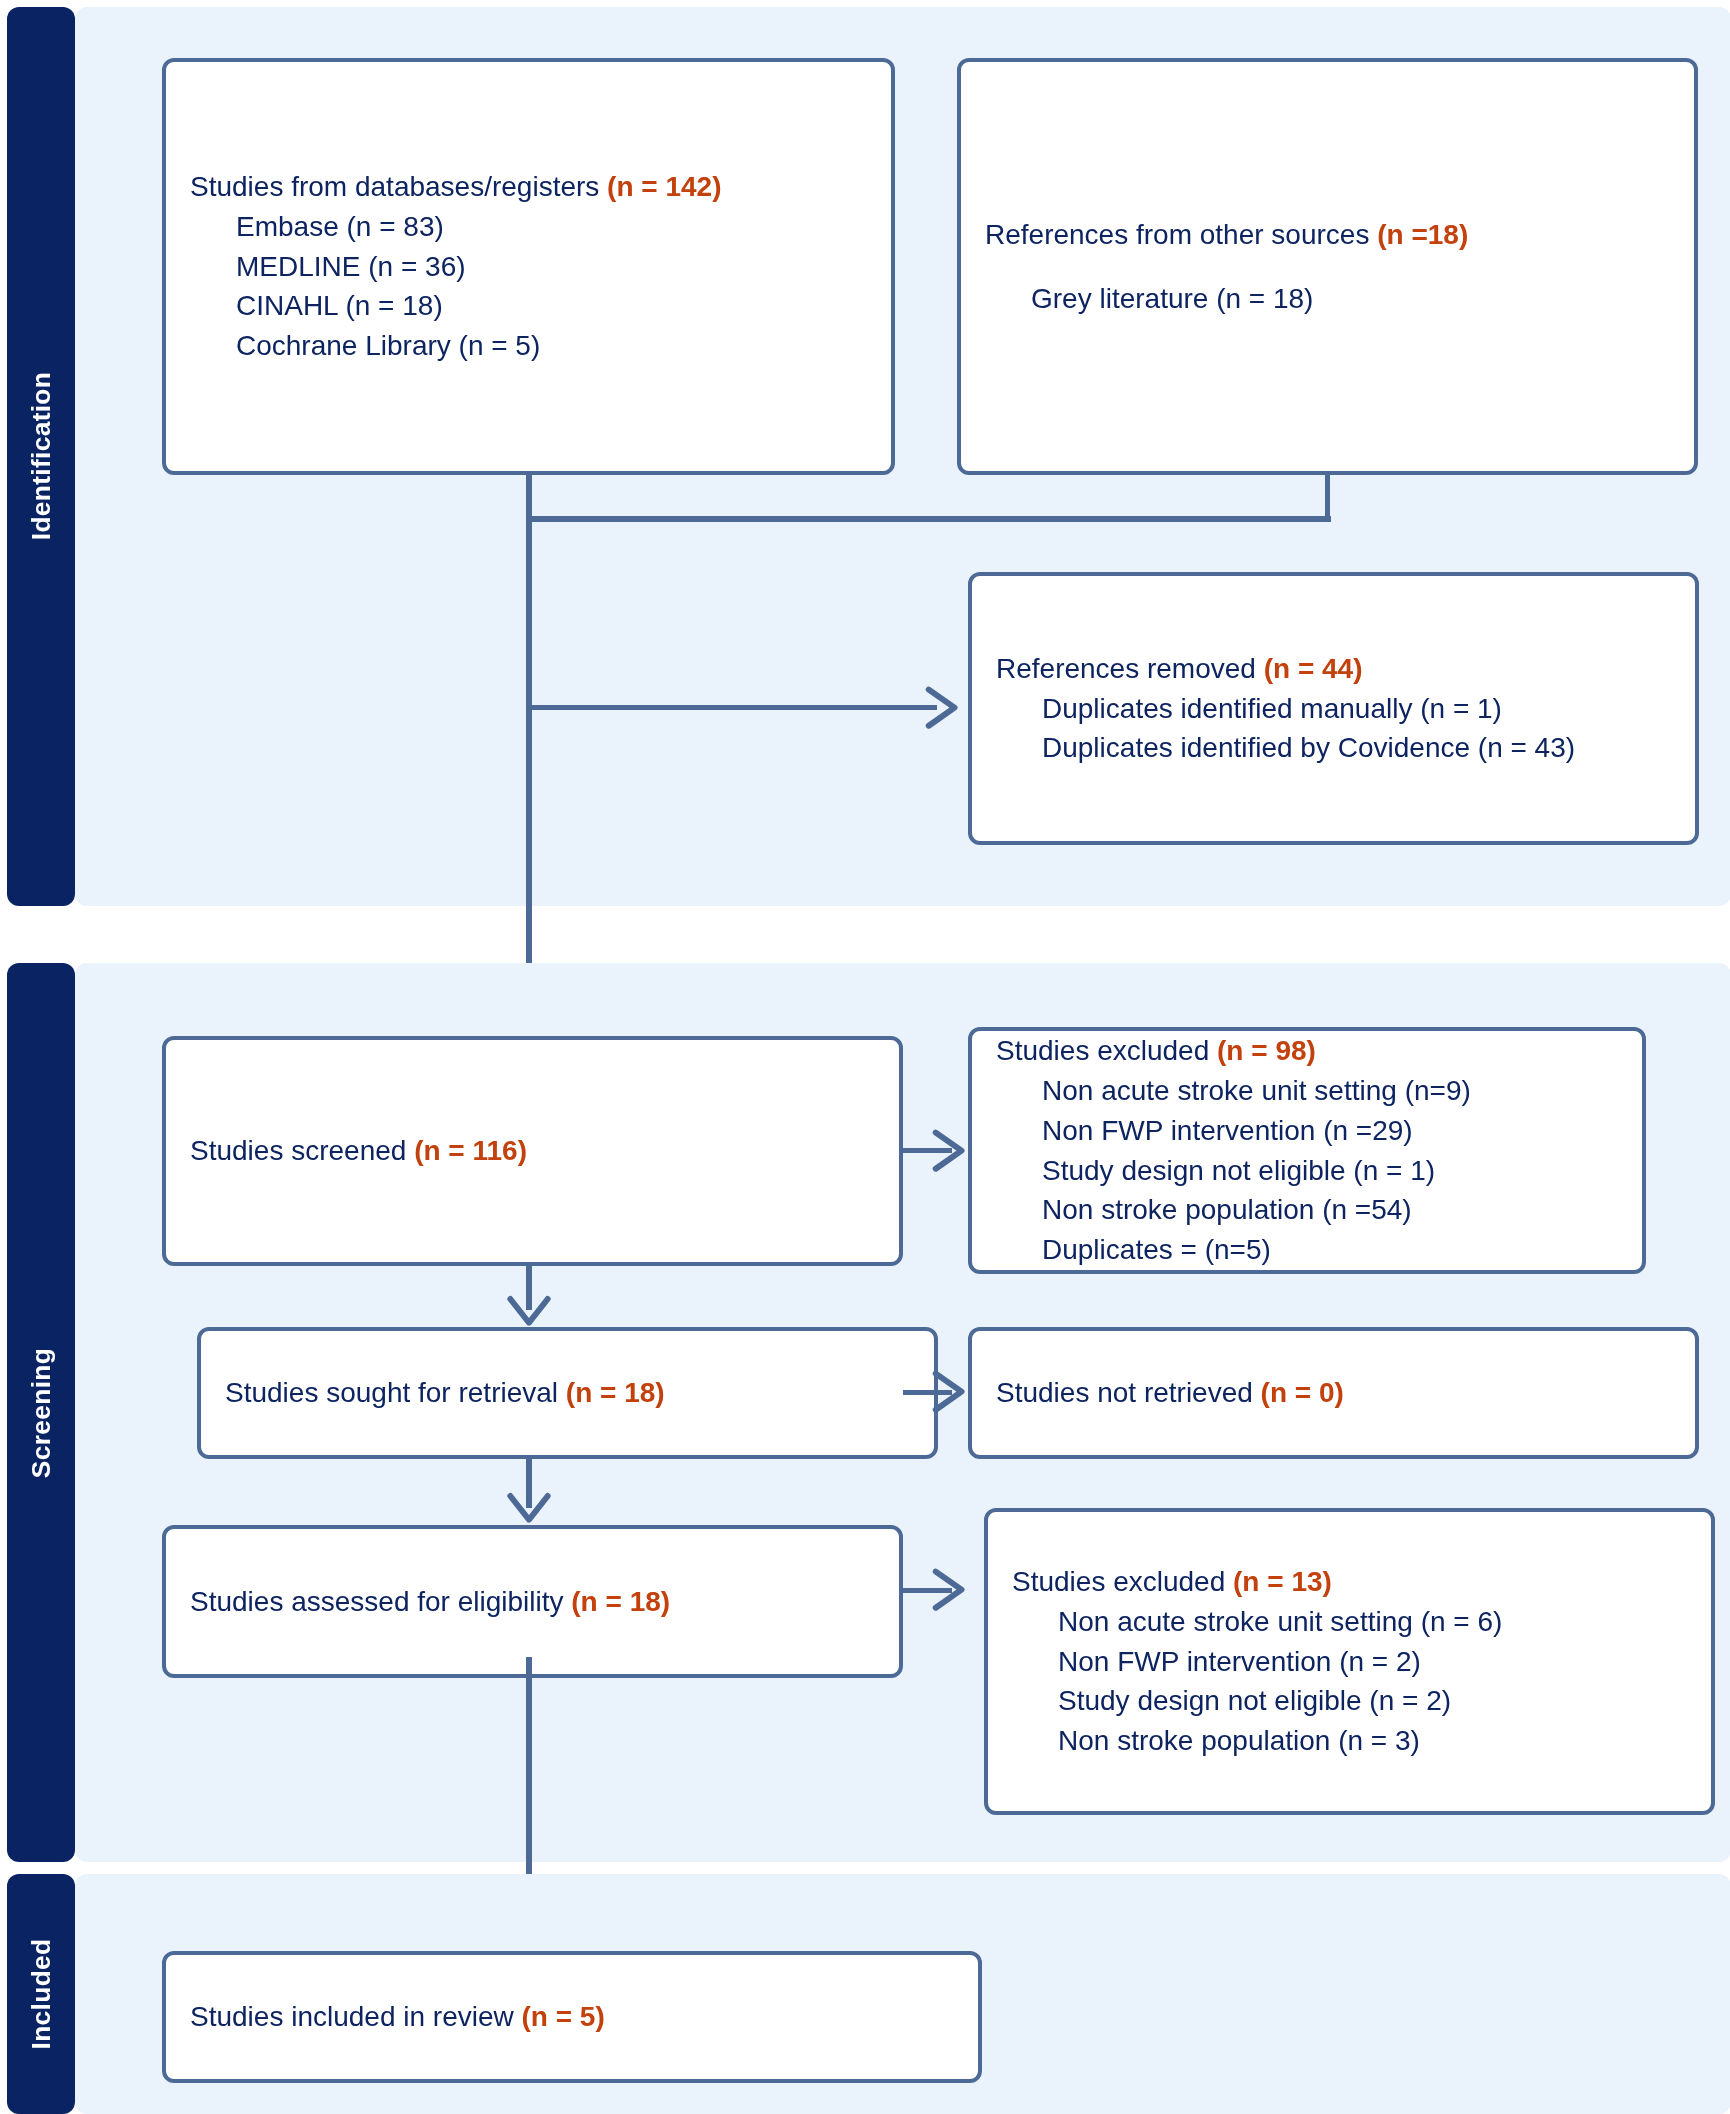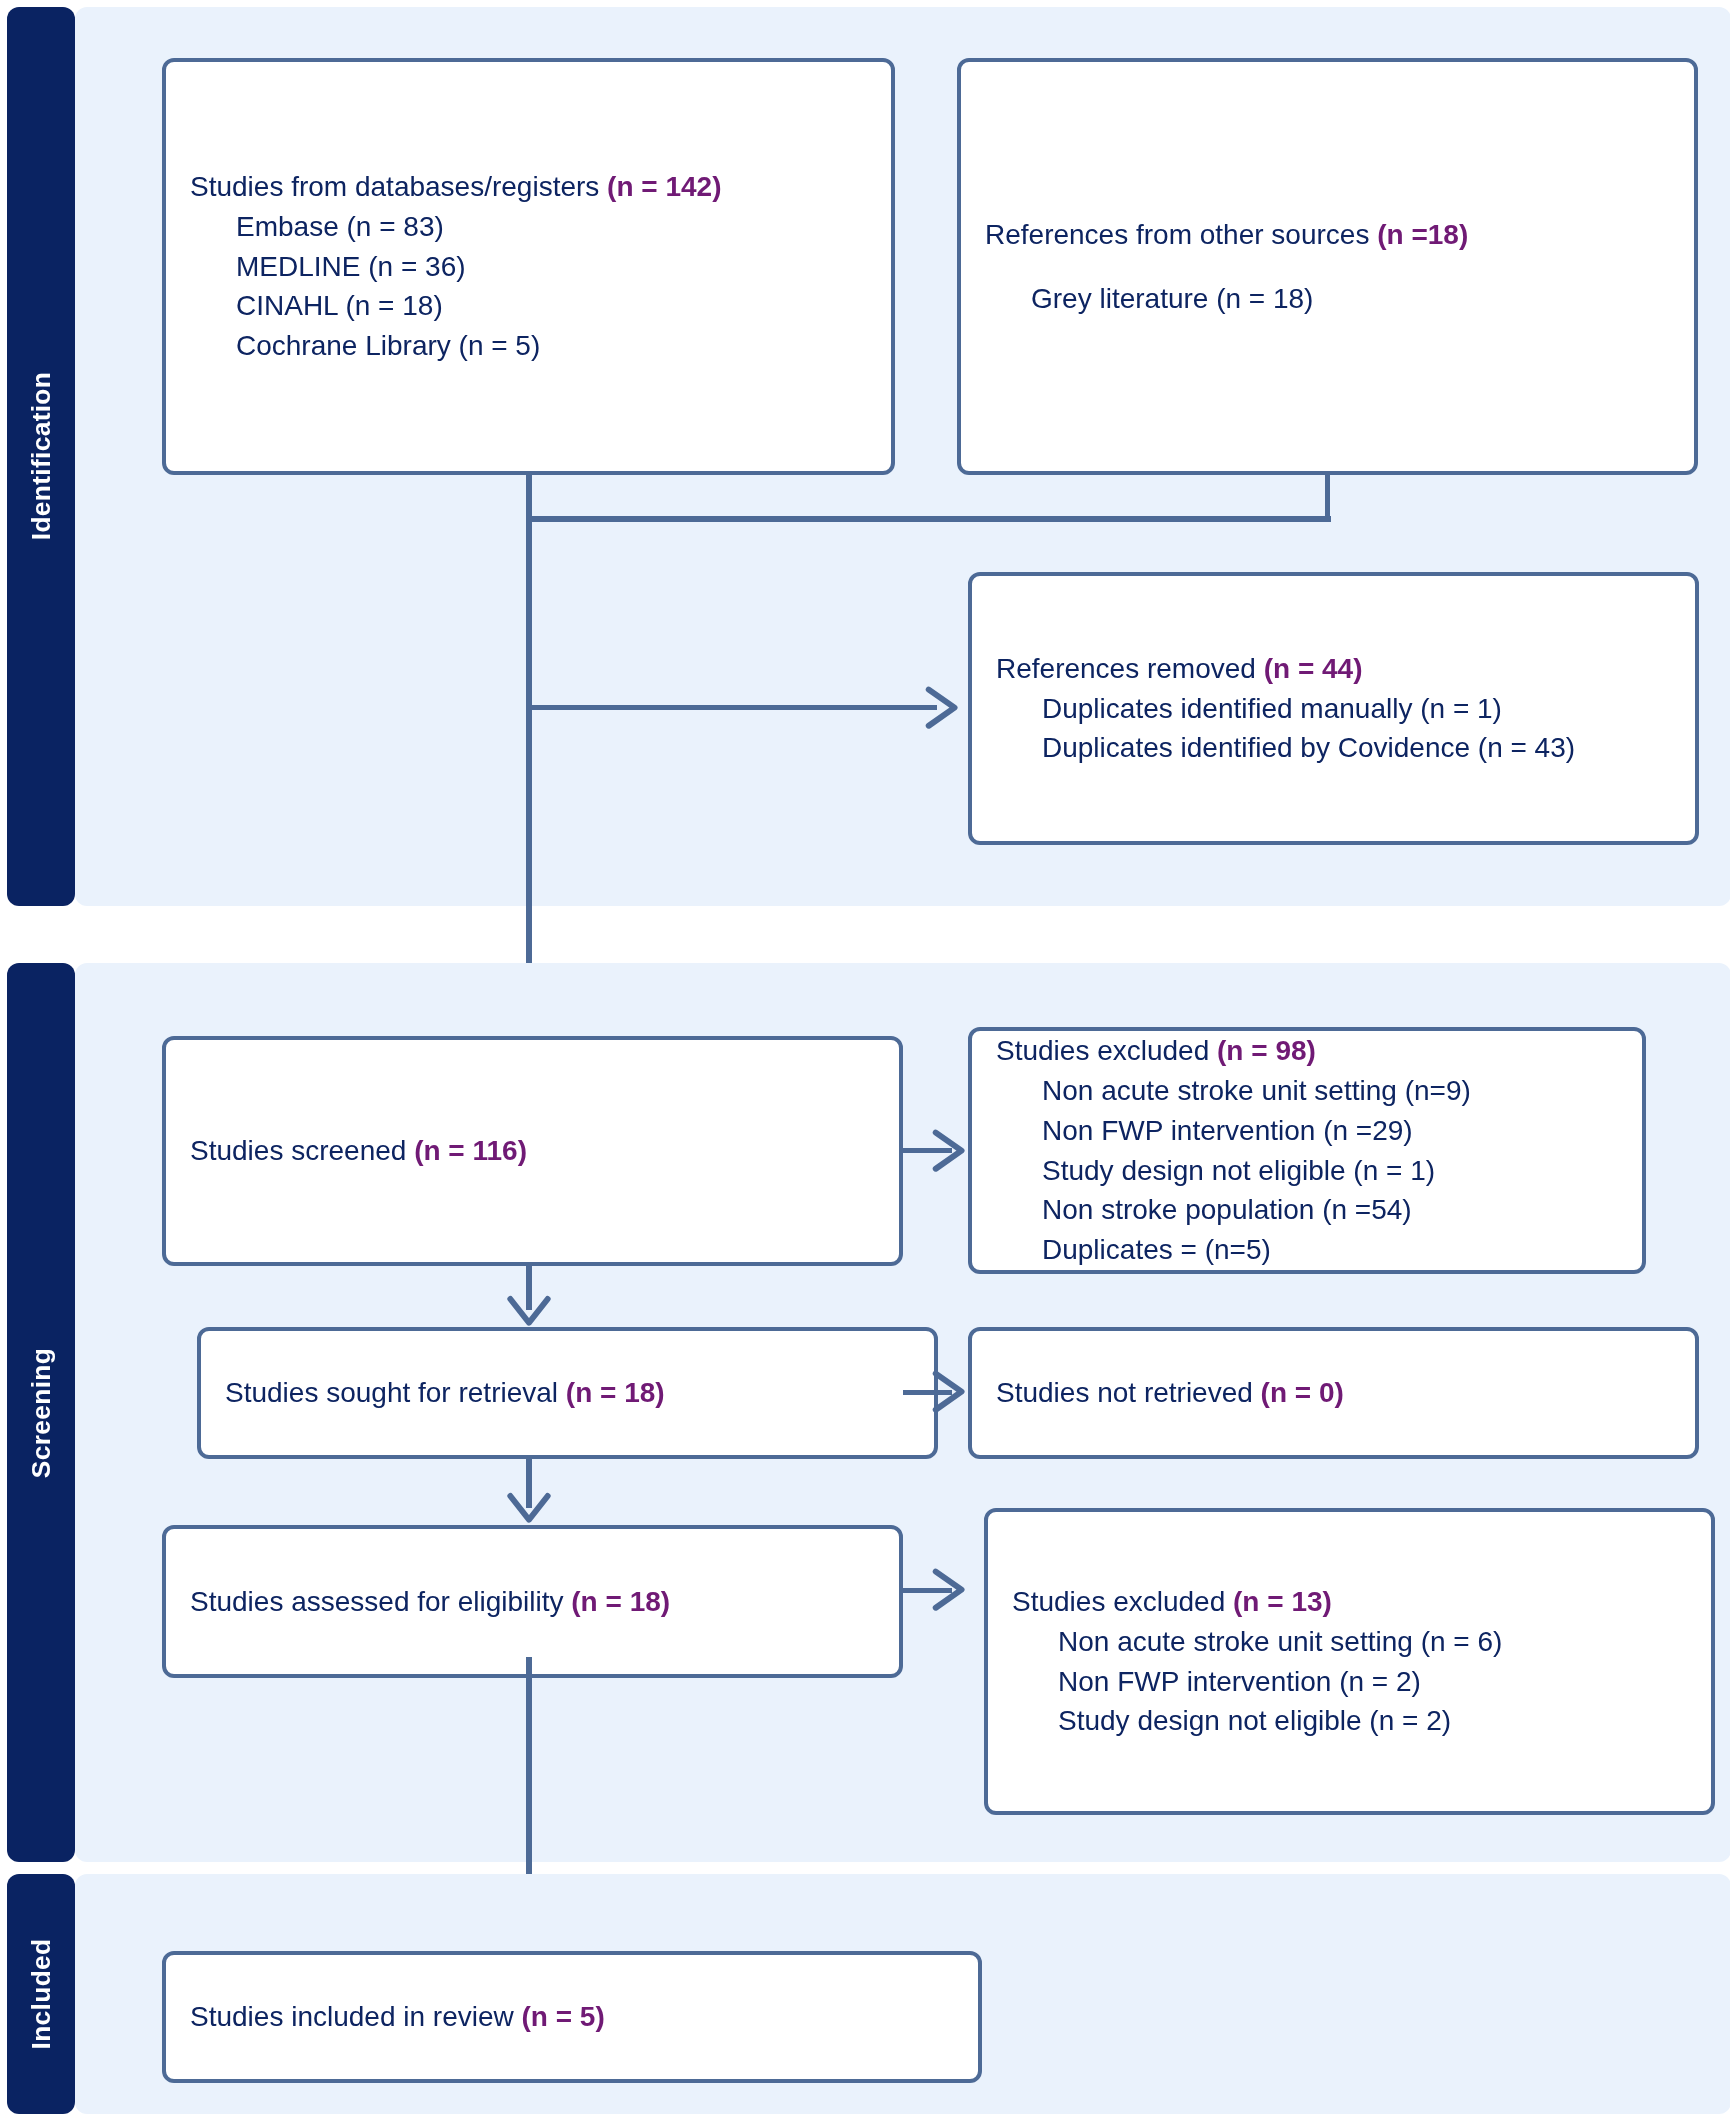--- a/index.html
+++ b/index.html
@@ -57,21 +57,21 @@
   .node .line {
     color: #0d2461;
     font-size: 28px;
     line-height: 1.42;
     white-space: nowrap;
   }
   .node .line.sub {
     padding-left: 46px;
   }
   .node .nval {
-    color: #701a75;
+    color: #c2410c;
     font-weight: bold;
   }
 
   
   .conn {
     position: absolute;
     background: #4d6a96;
   }
   .arrow-down, .arrow-right {
     position: absolute;
@@ -182,20 +182,21 @@
 
   <div class="node" style="left:162px; top:1525px; width:741px; height:153px;">
     <div class="line"><span>Studies assessed for eligibility </span><span class="nval">(n = 18)</span></div>
   </div>
 
   <div class="node" style="left:984px; top:1508px; width:731px; height:307px;">
     <div class="line"><span>Studies excluded </span><span class="nval">(n = 13)</span></div>
     <div class="line sub">Non acute stroke unit setting (n = 6)</div>
     <div class="line sub">Non FWP intervention (n = 2)</div>
     <div class="line sub">Study design not eligible (n = 2)</div>
+    <div class="line sub">Non stroke population (n = 3)</div>
   </div>
 
   <div class="conn" style="left:903px; top:1588px; width:49px; height:5.1px;"></div>
   <div class="arrow-right" style="left:922px; top:1563px;">
     <svg width="55" height="55" viewBox="0 0 64 64">
       <polyline points="16,10 46,31 16,52" fill="none" stroke="#4d6a96" stroke-width="7" stroke-linecap="round" stroke-linejoin="round"></polyline>
     </svg>
   </div>
 
   <div class="conn" style="left:526px; top:1657px; width:6px; height:277px;"></div>

